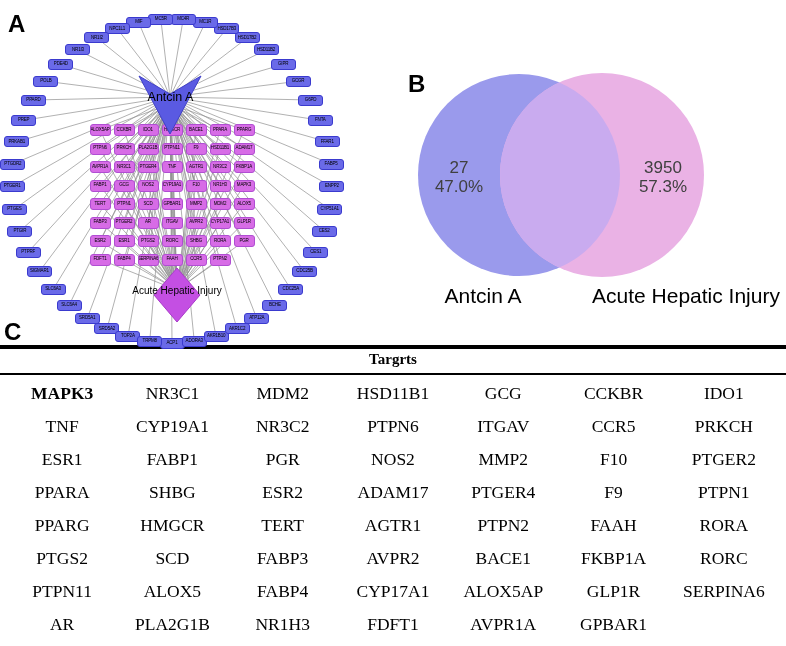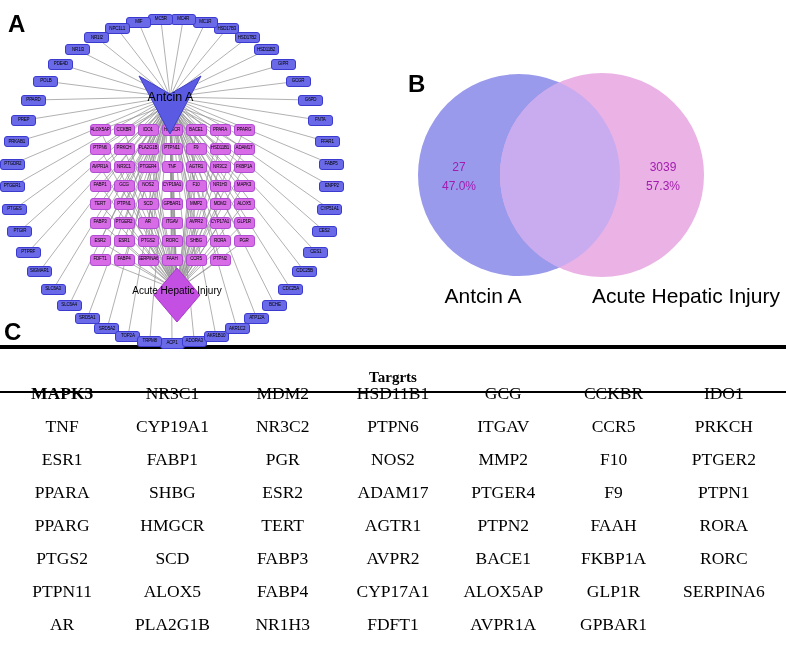--- a/index.html
+++ b/index.html
@@ -15,28 +15,28 @@
        color:#000;font-size:4.5px;line-height:1;letter-spacing:-0.2px;
        white-space:nowrap;overflow:hidden;z-index:4;}
   .net-node.outer{width:25px;height:11px;background:#6a6ae8;border:1px solid #3a3ace;}
   .net-node.grid{width:21px;height:12px;background:#d76ce6;border:1px solid #b04ed2;}
   #hub-svg{position:absolute;left:0;top:0;z-index:6;}
   .hub-label{position:absolute;z-index:7;color:#000;text-align:center;}
   #hub-top-label{left:128px;top:90px;width:85px;font-size:12.5px;}
   #hub-bottom-label{left:125px;top:285px;width:104px;font-size:10px;}
   
   #panelB{position:absolute;left:390px;top:55px;width:396px;height:275px;z-index:4;}
-  .venn-num{position:absolute;text-align:center;font-size:12px;line-height:19px;color:#a21caf;z-index:3;}
+  .venn-num{position:absolute;text-align:center;font-size:17px;line-height:19px;color:#404040;z-index:3;}
   .venn-caption{position:absolute;text-align:center;font-size:21px;color:#000;z-index:3;}
   
   #panelC{position:absolute;left:0;top:345px;width:786px;height:298px;
        border-top:4px solid #000;border-bottom:3px solid #000;
        font-family:"Liberation Serif",serif;z-index:2;background:transparent;}
   #tbl-header{width:100%;text-align:center;font-weight:bold;font-size:15px;
-       padding:20px 0 5px 0;border-bottom:2px solid #000;box-sizing:border-box;}
+       padding:2px 0 5px 0;border-bottom:2px solid #000;box-sizing:border-box;}
   #tbl-rows{position:absolute;left:7px;top:28px;width:772px;}
   .t-row{display:grid;grid-template-columns:repeat(7,1fr);height:33px;align-items:center;}
   .t-cell{text-align:center;font-size:17.5px;color:#000;}
   .t-row:first-child .t-cell:first-child{font-weight:bold;}
 </style>
 </head>
 <body>
 
 <div id="fig">
 
@@ -323,21 +323,21 @@
       <clipPath id="clipL">
           <circle cx="129" cy="120" r="101"></circle>
         </clipPath>
       <circle cx="212" cy="120" r="102" clip-path="url(#clipL)" fill="#c9abef"></circle>
     </svg>
     <div class="venn-num" style="left:34px;top:103px;width:70px;">
       <div>27</div>
       <div>47.0%</div>
     </div>
     <div class="venn-num" style="left:231px;top:103px;width:84px;">
-      <div>3039</div>
+      <div>3950</div>
       <div>57.3%</div>
     </div>
     <div class="venn-caption" style="left:18px;top:229px;width:150px;">Antcin A</div>
     <div class="venn-caption" style="left:196px;top:229px;width:200px;">Acute Hepatic Injury</div>
   </div>
 
   <div id="panelC">
     <div id="tbl-header">Targrts</div>
     <div id="tbl-rows">
         <div class="t-row">

